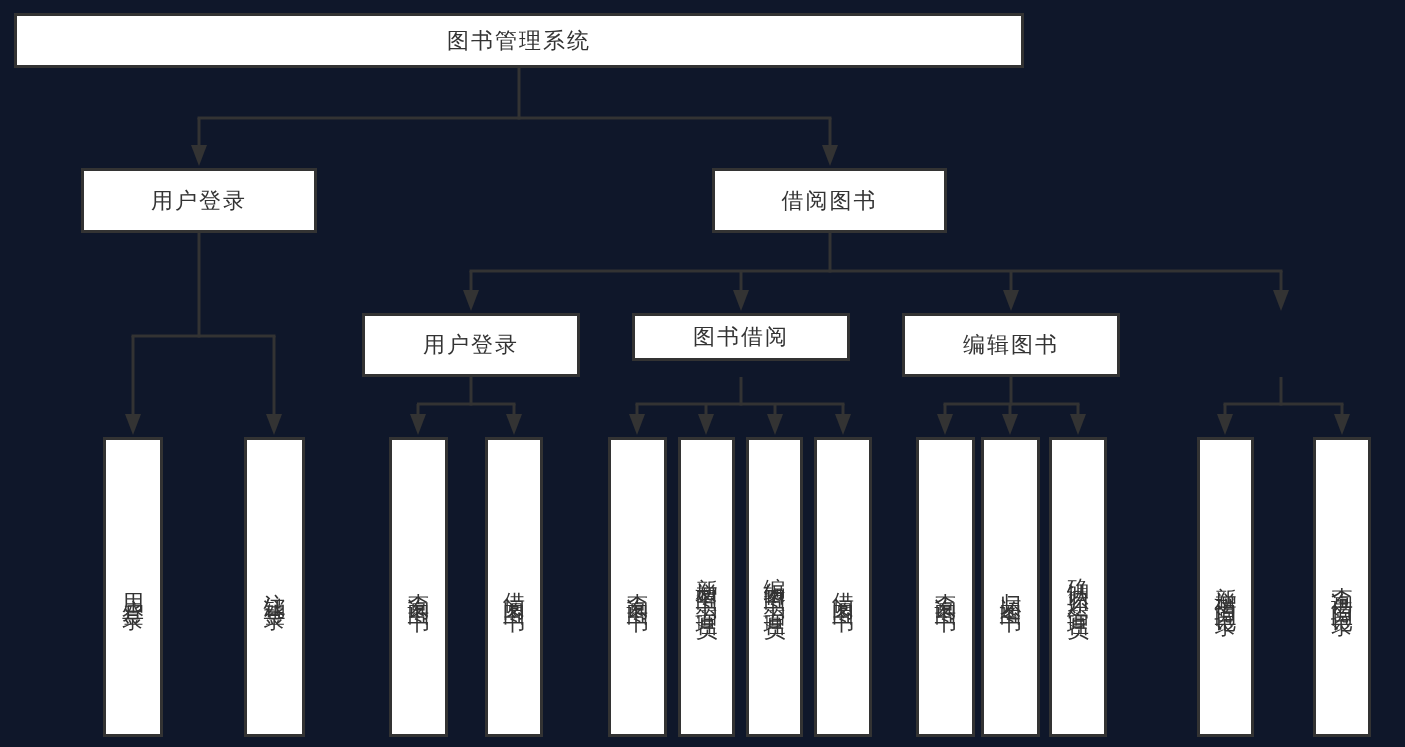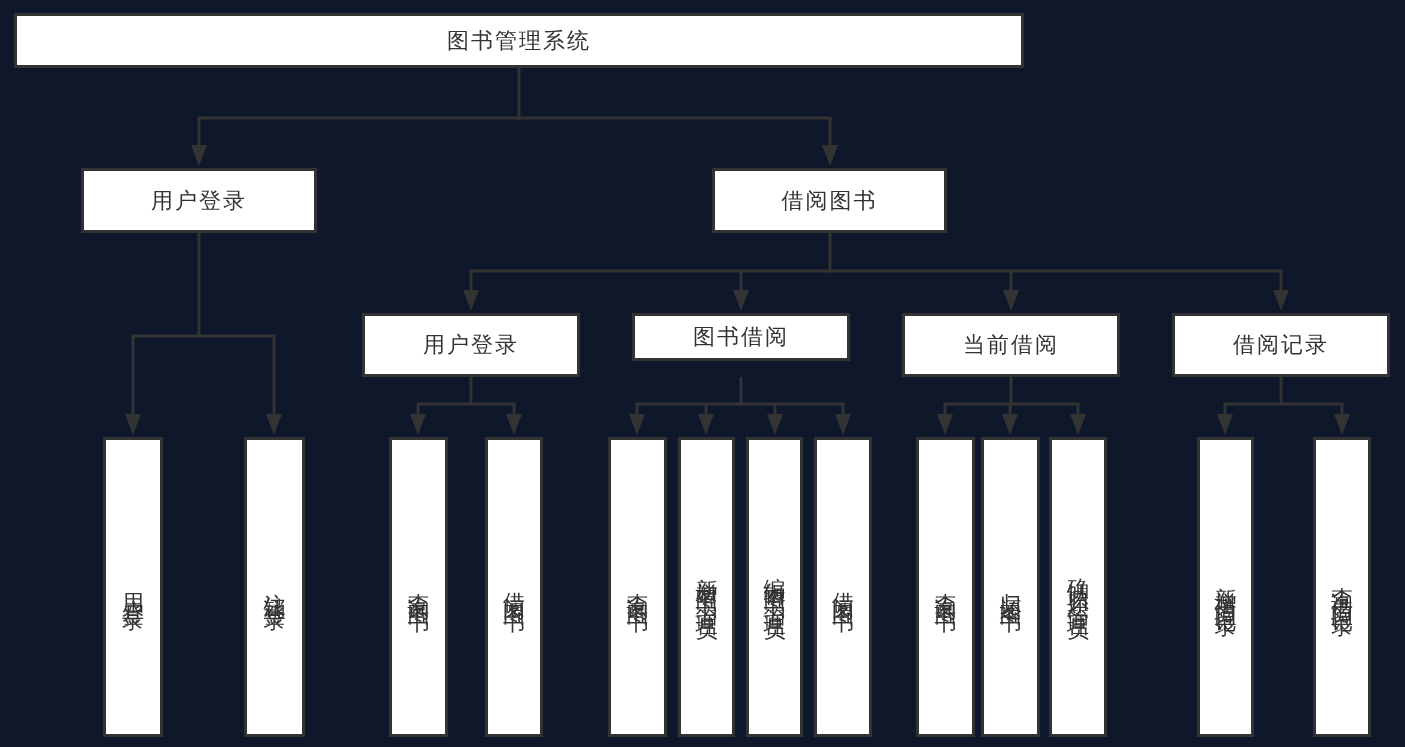--- a/index.html
+++ b/index.html
@@ -121,22 +121,21 @@
     </g>
   </svg>
 
   <div class="node h" style="left:14px;top:13px;width:1010px;height:55px;">图书管理系统</div>
 
   <div class="node h" style="left:81px;top:168px;width:236px;height:65px;">用户登录</div>
   <div class="node h" style="left:712px;top:168px;width:235px;height:65px;">借阅图书</div>
 
   <div class="node h" style="left:362px;top:313px;width:218px;height:64px;">用户登录</div>
   <div class="node h" style="left:632px;top:313px;width:218px;height:48px;">图书借阅</div>
-  <div class="node h" style="left:902px;top:313px;width:218px;height:64px;">当前借阅</div>
-  <div class="node h" style="left:1172px;top:313px;width:218px;height:64px;">借阅记录</div>
+  <div class="node h" style="left:902px;top:313px;width:218px;height:64px;">编辑图书</div>
 
   <div class="node v" style="left:103px;top:437px;width:60px;height:300px;">用户登录</div>
   <div class="node v" style="left:244px;top:437px;width:61px;height:300px;">注销登录</div>
 
   <div class="node v" style="left:389px;top:437px;width:59px;height:300px;">查询图书</div>
   <div class="node v" style="left:485px;top:437px;width:58px;height:300px;">借阅图书</div>
 
   <div class="node v" style="left:608px;top:437px;width:59px;height:300px;">查询图书</div>
   <div class="node v" style="left:678px;top:437px;width:57px;height:300px;">新增图书（管理员）</div>
   <div class="node v" style="left:746px;top:437px;width:57px;height:300px;">编辑图书（管理员）</div>

